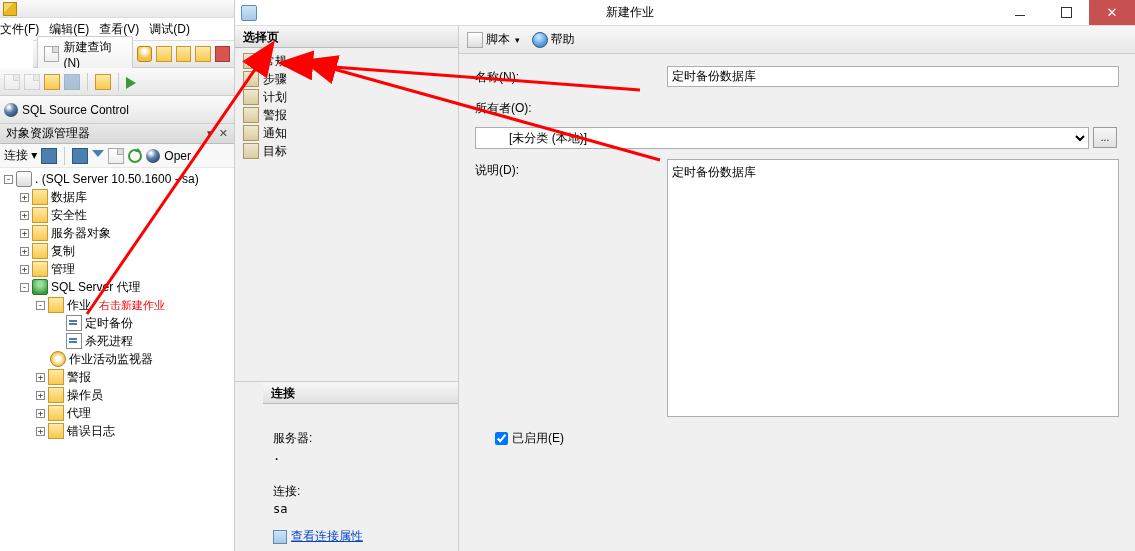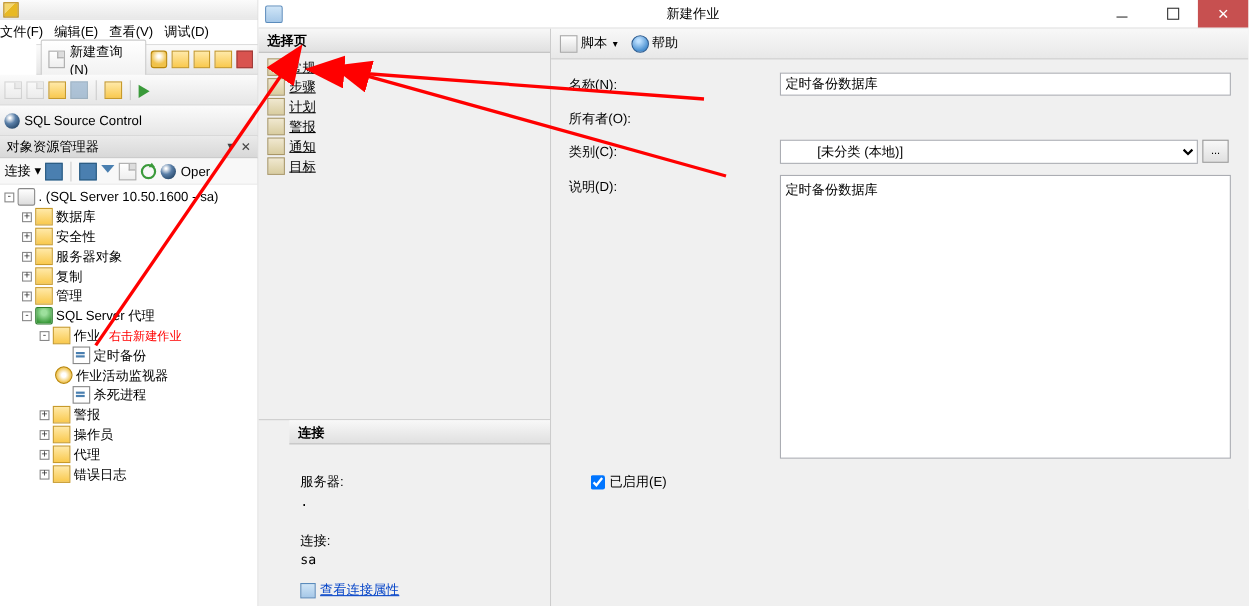--- a/index.html
+++ b/index.html
@@ -66,24 +66,24 @@
 .titlebar-title { flex:1; text-align:center; font-size:12px; }
 .winbtns { display:flex; height:100%; }
 .winbtn { width:46px; height:100%; display:flex; align-items:center; justify-content:center; font-size:13px; font-family:Arial; }
 .winbtn.close { background:#c75050; color:#fff; }
 .winbtn.min::after { content:""; width:10px; height:1px; background:#333; margin-top:6px; }
 .winbtn.max::after { content:""; width:9px; height:9px; border:1px solid #333; }
 
 .dialog-body { flex:1; display:flex; overflow:hidden; }
 
 
-.select-page { width:266px; background:#f0f0f0; border-right:1px solid #ccc; display:flex; flex-direction:column; }
+.select-page { width:224px; background:#f0f0f0; border-right:1px solid #ccc; display:flex; flex-direction:column; }
 .sp-header { height:22px; background:linear-gradient(#f8f8f8,#e0e0e0); border-bottom:1px solid #bbb; padding:3px 8px; font-weight:bold; }
 .sp-list { flex:1; padding:4px 4px; }
-.sp-item { display:flex; align-items:center; height:18px; padding-left:4px; gap:4px; cursor:default;text-decoration:underline; }
+.sp-item { display:flex; align-items:center; height:18px; padding-left:4px; gap:4px; cursor:default; }
 .sp-item.selected {  }
 .sp-icon { width:16px; height:16px; display:inline-block; }
 .sp-ic1 { background:linear-gradient(#f0e8d0,#d9cda0); border:1px solid #a89666; }
 .sp-connection { border-top:1px solid #ccc;padding-left:28px; }
 .sp-conn-header { height:22px; background:linear-gradient(#f8f8f8,#e0e0e0); padding:3px 8px; font-weight:bold; border-bottom:1px solid #bbb; }
 .sp-conn-body { padding:6px 10px; }
 .sp-conn-label { margin-top:20px; }
 .sp-conn-val { margin-top:2px; font-family:monospace; }
 .link { color:#0645c8; text-decoration:underline; cursor:pointer; display:flex; align-items:center; gap:4px; margin-top:12px; }
 .link-icon { width:14px; height:14px; background:linear-gradient(#cfe5f7,#a6c8e8); border:1px solid #5a8bbc; }
@@ -210,29 +210,29 @@
         <span class="toggle">-</span>
         <span class="node-icon i-folder"></span>
         <span>作业</span>
         <span class="red-hint">右击新建作业</span>
       </div>
       <div class="tree-node" style="padding-left:52px">
         <span class="spacer"></span>
         <span class="node-icon i-job"></span>
         <span>定时备份</span>
       </div>
-      <div class="tree-node" style="padding-left:36px">
-        <span class="spacer"></span>
-        <span class="node-icon i-monitor"></span>
-        <span>作业活动监视器</span>
-      </div>
       <div class="tree-node" style="padding-left:52px">
         <span class="spacer"></span>
         <span class="node-icon i-job"></span>
         <span>杀死进程</span>
+      </div>
+      <div class="tree-node" style="padding-left:36px">
+        <span class="spacer"></span>
+        <span class="node-icon i-monitor"></span>
+        <span>作业活动监视器</span>
       </div>
       <div class="tree-node" style="padding-left:36px">
         <span class="toggle">+</span>
         <span class="node-icon i-folder"></span>
         <span>警报</span>
       </div>
       <div class="tree-node" style="padding-left:36px">
         <span class="toggle">+</span>
         <span class="node-icon i-folder"></span>
         <span>操作员</span>
@@ -316,21 +316,20 @@
         </div>
         <div class="form-body">
           <div class="form-row">
             <div class="form-label">名称(N):</div>
             <div class="form-control"><input class="txt" type="text" value="定时备份数据库" style=""></div>
           </div>
           <div class="form-row">
             <div class="form-label">所有者(O):</div>
           </div>
           <div class="form-row">
-            <div class="form-label">类别(C):</div>
             <div class="form-control">
               <select class="txt with-btn"><option>[未分类 (本地)]</option></select><button class="ellips-btn">...</button>
             </div>
           </div>
           <div class="form-row">
             <div class="form-label">说明(D):</div>
             <div class="form-control"><textarea class="desc-area" style="">定时备份数据库</textarea></div>
           </div>
           <div class="chk-row">
             <input type="checkbox" checked="" style="">

